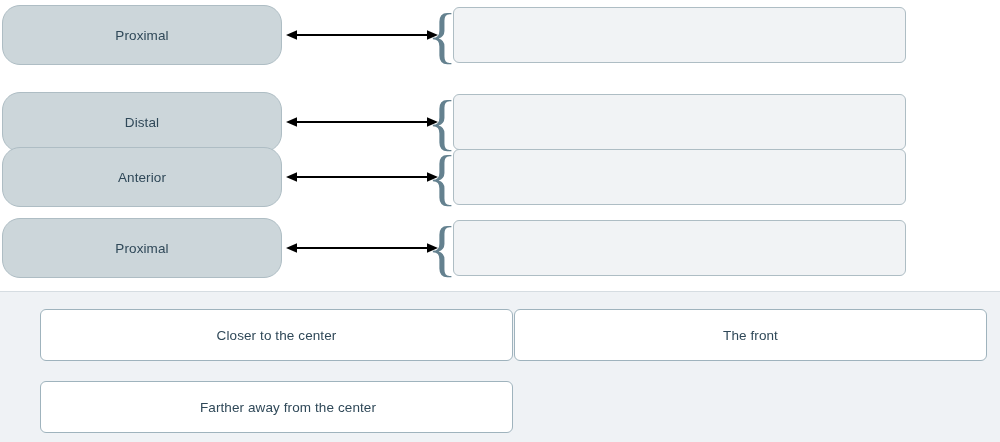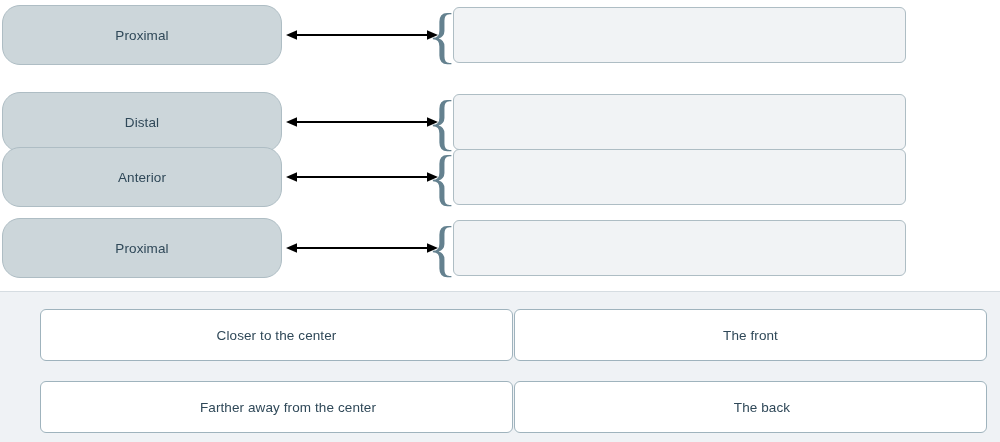--- a/index.html
+++ b/index.html
@@ -200,17 +200,16 @@
       <div class="drop-zone"></div>
     </div>
 
   </div>
 
   <div class="answer-bank">
     <div class="bank-grid">
       <div class="answer-card card-c0 card-r0">Closer to the center</div>
       <div class="answer-card card-c1 card-r0">The front</div>
       <div class="answer-card card-c0 card-r1">Farther away from the center</div>
-      <div class="answer-card card-c1 card-r1">The back</div>
     </div>
   </div>
 
 </div>
 
 </body></html>

